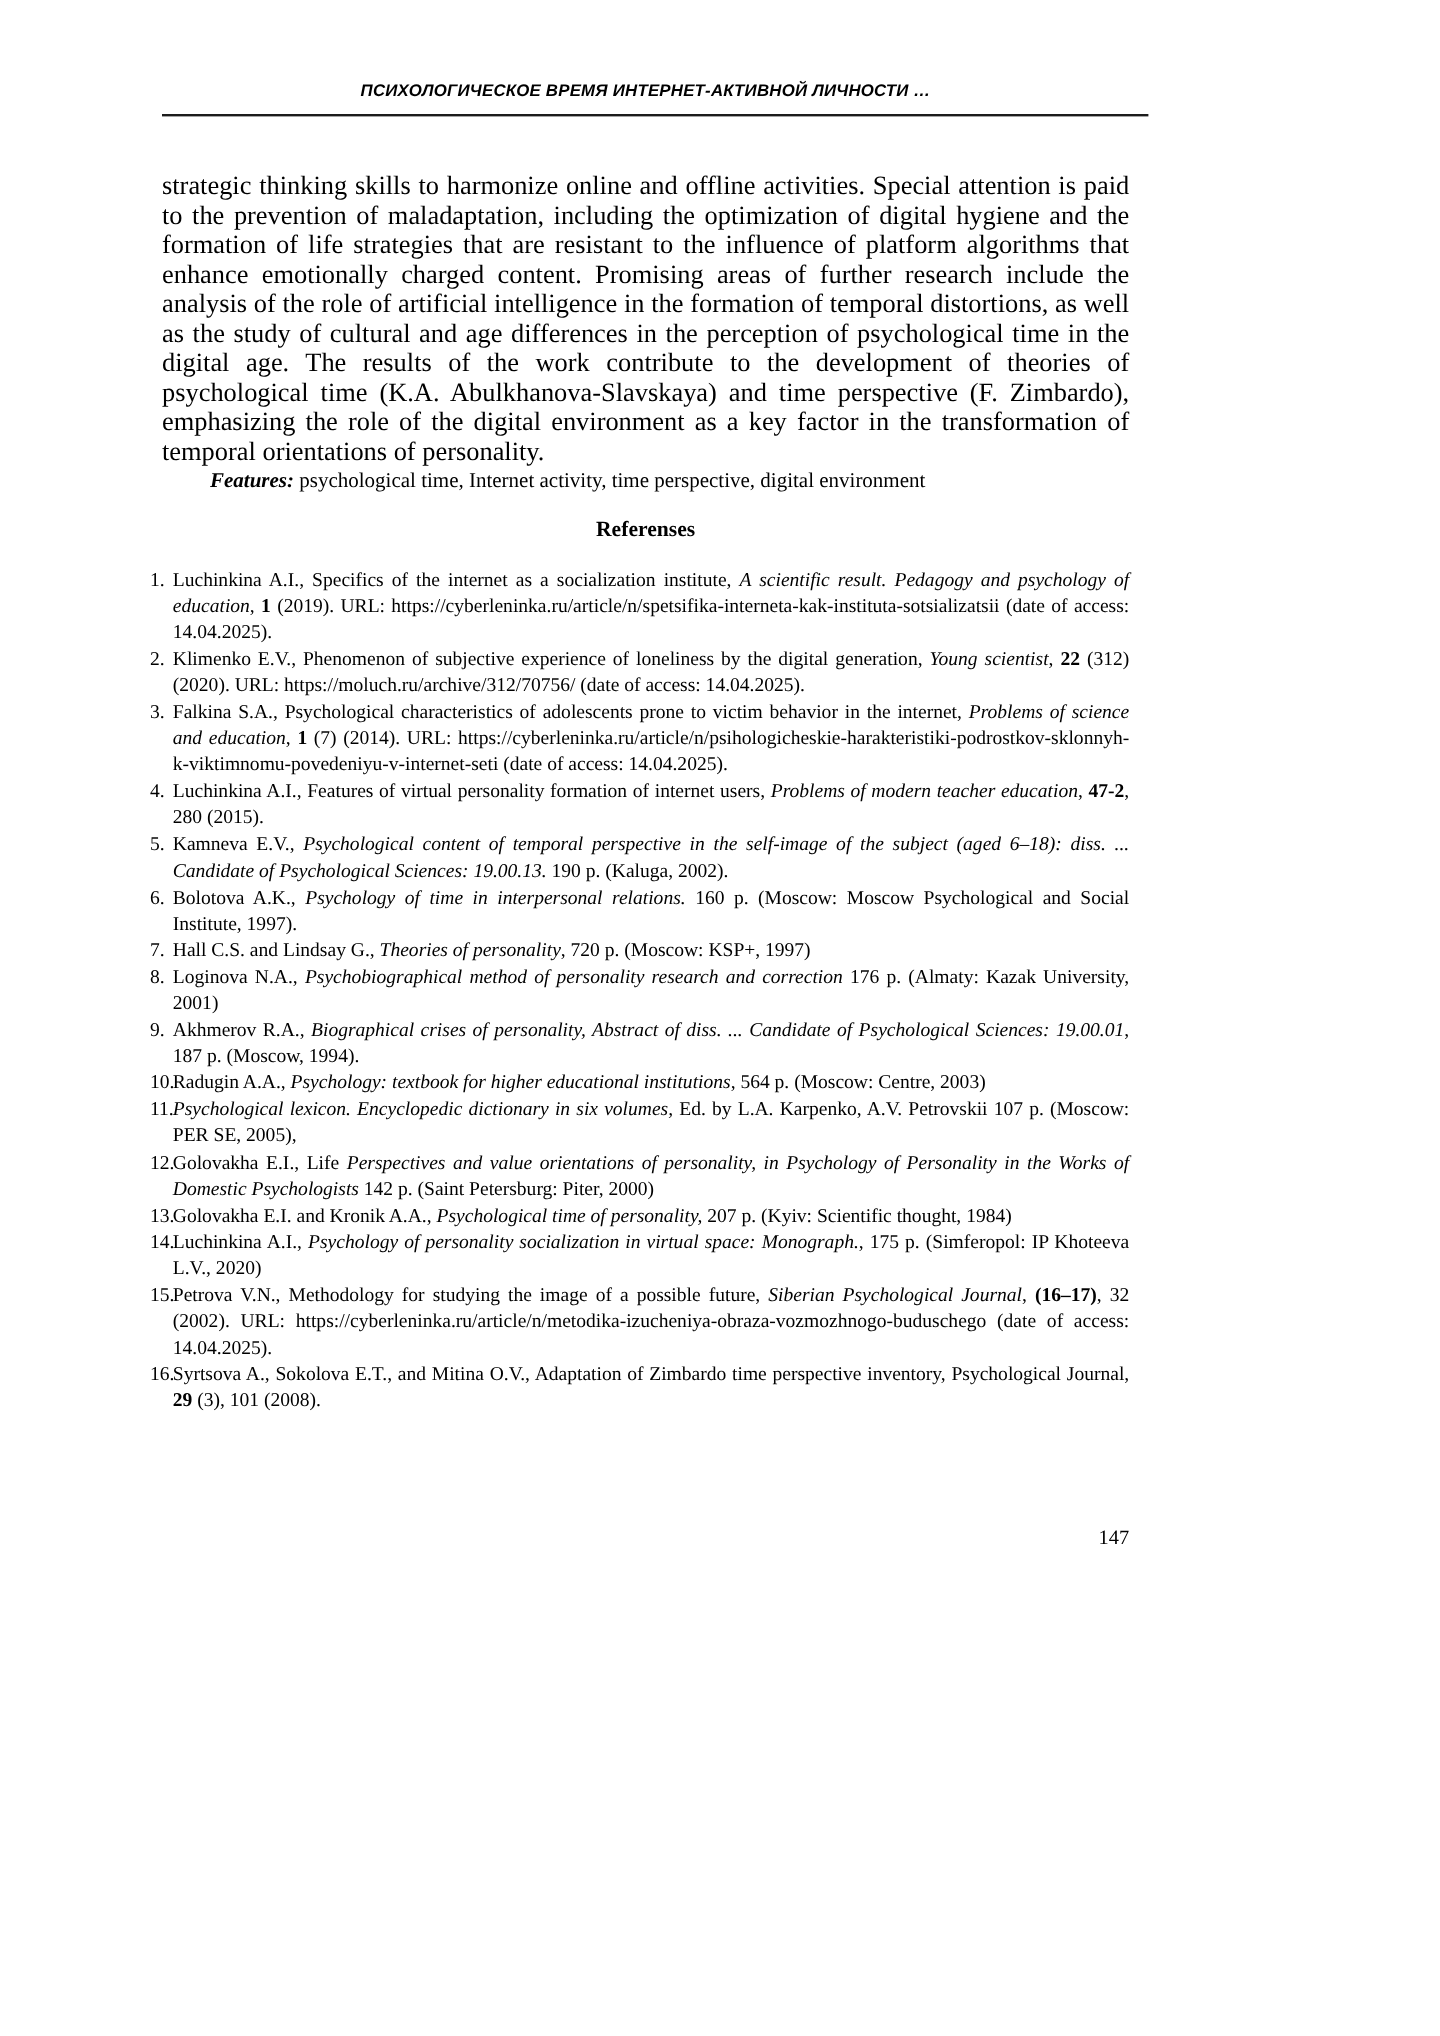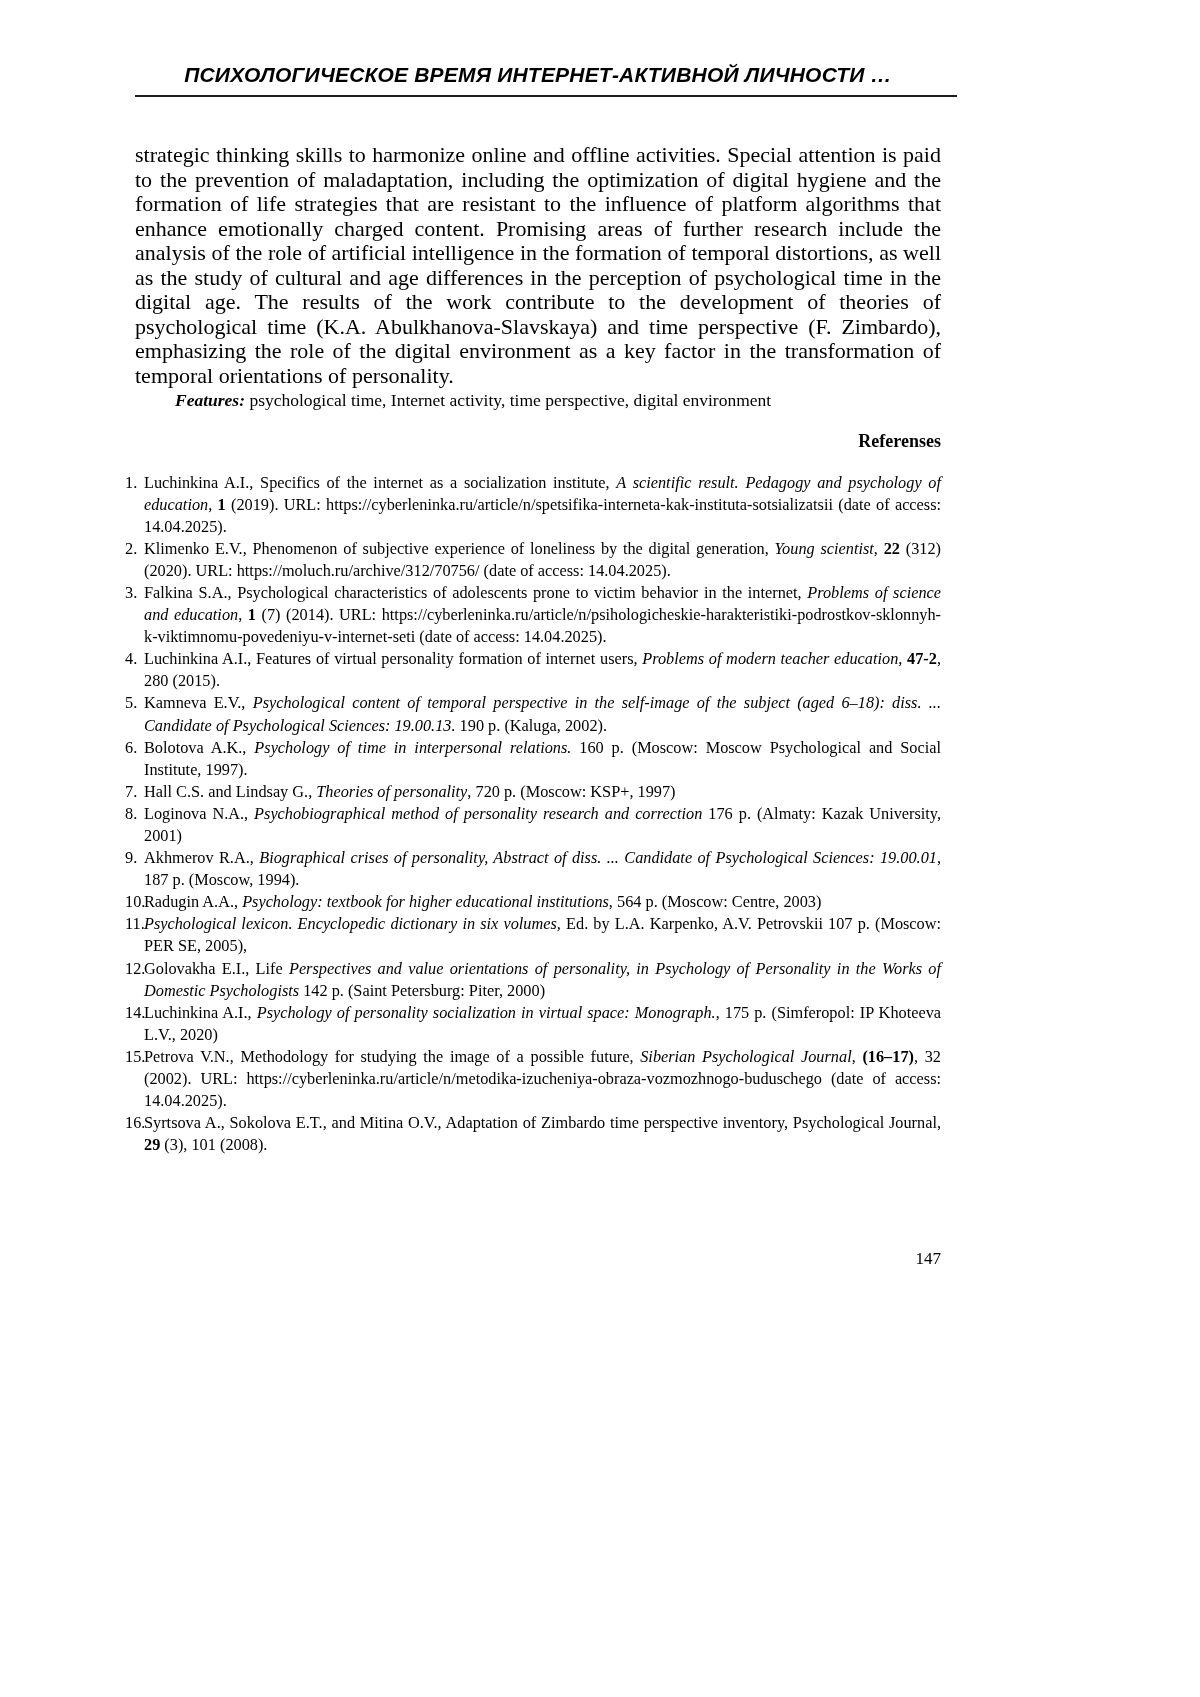--- a/index.html
+++ b/index.html
@@ -20,21 +20,21 @@
     margin-left: 135px;
     width: 806px;
   }
   
   .running-title {
     padding-top: 62px;
     text-align: center;
     font-family: "Liberation Sans", sans-serif;
     font-style: italic;
     font-weight: bold;
-    font-size: 21px;
+    font-size: 14px;
     line-height: 26px;
     letter-spacing: 0.2px;
     white-space: nowrap;
   }
   .header-rule {
     margin-top: 7px;
     width: 822px;
     border: none;
     border-top: 2px solid #1c1c1c;
     height: 0;
@@ -53,21 +53,21 @@
     text-align: justify;
     text-indent: 40px;
   }
   .kw-label {
     font-weight: bold;
     font-style: italic;
   }
   
   .refs-heading {
     margin: 17px 0 20px 0;
-    text-align: right;
+    text-align: center;
     font-size: 18px;
     font-weight: bold;
     line-height: 22px;
   }
   ol.refs {
     list-style: none;
     margin: 0 0 0 -10px;
     padding: 0;
     width: 816px;
     font-size: 16.3px;
@@ -118,20 +118,21 @@
           <li><span class="num">3.</span><span>Falkina S.A., Psychological characteristics of adolescents prone to victim behavior in the internet, </span><span class="seg-i">Problems of science and education</span><span>, </span><span class="seg-b">1</span><span> (7) (2014). URL: https://cyberleninka.ru/article/n/psihologicheskie-harakteristiki-podrostkov-sklonnyh-k-viktimnomu-povedeniyu-v-internet-seti (date of access: 14.04.2025).</span></li>
           <li><span class="num">4.</span><span>Luchinkina A.I., Features of virtual personality formation of internet users, </span><span class="seg-i">Problems of modern teacher education</span><span>, </span><span class="seg-b">47-2</span><span>, 280 (2015).</span></li>
           <li><span class="num">5.</span><span>Kamneva E.V., </span><span class="seg-i">Psychological content of temporal perspective in the self-image of the subject (aged 6–18): diss. ... Candidate of Psychological Sciences: 19.00.13.</span><span> 190 p. (Kaluga, 2002).</span></li>
           <li><span class="num">6.</span><span>Bolotova A.K., </span><span class="seg-i">Psychology of time in interpersonal relations.</span><span> 160 p. (Moscow: Moscow Psychological and Social Institute, 1997).</span></li>
           <li><span class="num">7.</span><span>Hall C.S. and Lindsay G., </span><span class="seg-i">Theories of personality</span><span>, 720 p. (Moscow: KSP+, 1997)</span></li>
           <li><span class="num">8.</span><span>Loginova N.A., </span><span class="seg-i">Psychobiographical method of personality research and correction</span><span> 176 p. (Almaty: Kazak University, 2001)</span></li>
           <li><span class="num">9.</span><span>Akhmerov R.A., </span><span class="seg-i">Biographical crises of personality, Abstract of diss. ... Candidate of Psychological Sciences: 19.00.01</span><span>, 187 p. (Moscow, 1994).</span></li>
           <li><span class="num">10.</span><span>Radugin A.A., </span><span class="seg-i">Psychology: textbook for higher educational institutions</span><span>, 564 p. (Moscow: Centre, 2003)</span></li>
           <li><span class="num">11.</span><span class="seg-i">Psychological lexicon. Encyclopedic dictionary in six volumes,</span><span> Ed. by L.A. Karpenko, A.V. Petrovskii 107 p. (Moscow: PER SE, 2005),</span></li>
           <li><span class="num">12.</span><span>Golovakha E.I., Life </span><span class="seg-i">Perspectives and value orientations of personality, in Psychology of Personality in the Works of Domestic Psychologists</span><span> 142 p. (Saint Petersburg: Piter, 2000)</span></li>
+          <li><span class="num">13.</span><span>Golovakha E.I. and Kronik A.A., </span><span class="seg-i">Psychological time of personality,</span><span> 207 p. (Kyiv: Scientific thought, 1984)</span></li>
           <li><span class="num">14.</span><span>Luchinkina A.I., </span><span class="seg-i">Psychology of personality socialization in virtual space: Monograph.</span><span>, 175 p. (Simferopol: IP Khoteeva L.V., 2020)</span></li>
           <li><span class="num">15.</span><span>Petrova V.N., Methodology for studying the image of a possible future, </span><span class="seg-i">Siberian Psychological Journal</span><span>, </span><span class="seg-b">(16–17)</span><span>, 32 (2002). URL: https://cyberleninka.ru/article/n/metodika-izucheniya-obraza-vozmozhnogo-buduschego (date of access: 14.04.2025).</span></li>
           <li><span class="num">16.</span><span>Syrtsova A., Sokolova E.T., and Mitina O.V., Adaptation of Zimbardo time perspective inventory, Psychological Journal, </span><span class="seg-b">29</span><span> (3), 101 (2008).</span></li>
         </ol>
     </main>
 
     <footer>
       <div class="page-number">147</div>
     </footer>
 

